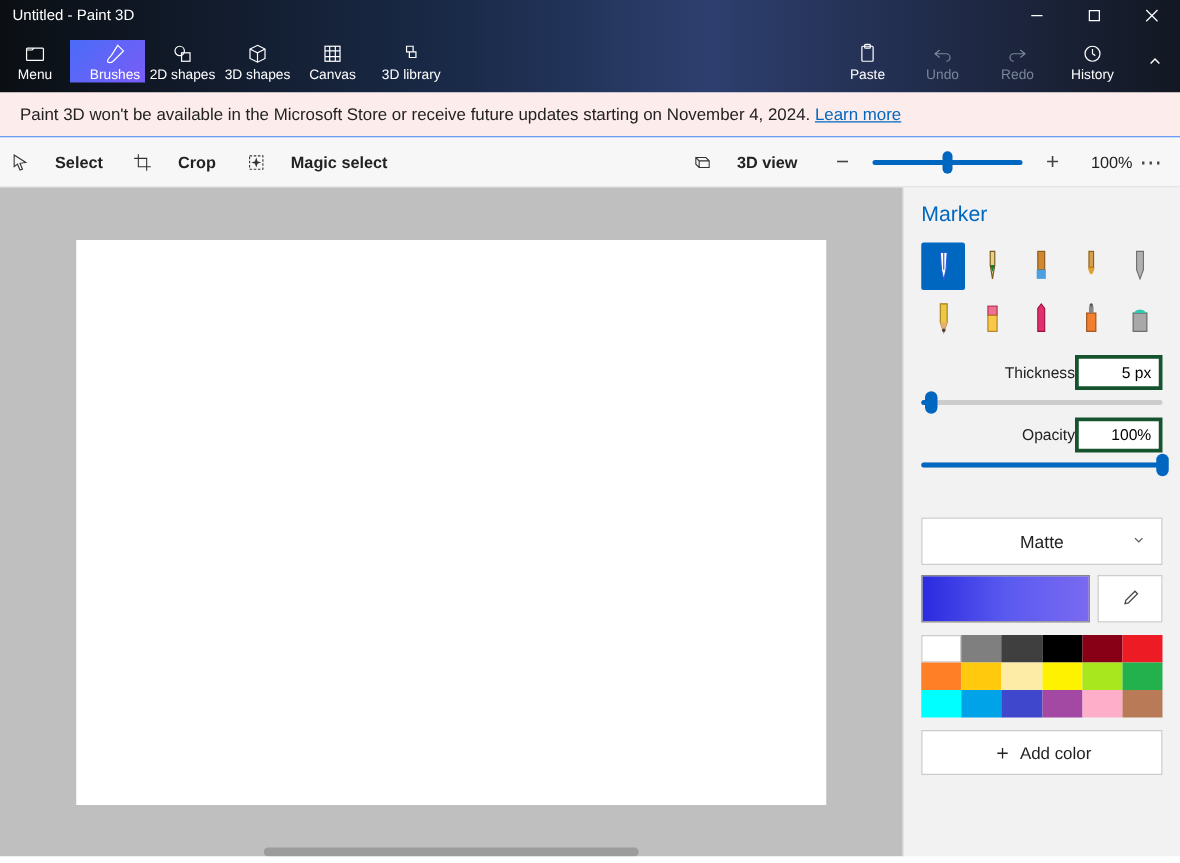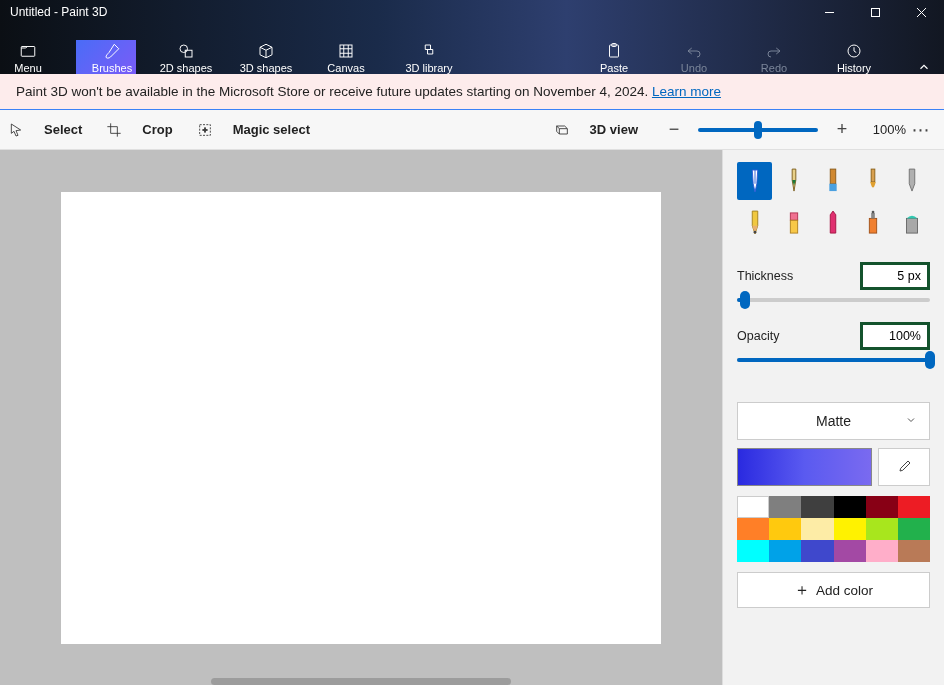--- a/index.html
+++ b/index.html
@@ -5,21 +5,21 @@
   * { margin: 0; padding: 0; box-sizing: border-box; font-family: "Segoe UI", sans-serif; }
   body { width: 944px; height: 690px; background: #fff; overflow: hidden; }
 
   
   .titlebar { height: 24px; background: linear-gradient(90deg, #0b0f14 0%, #1a2b4a 40%, #2e3f6f 60%, #121722 100%); display: flex; align-items: center; color: #fff; font-size: 12px; padding-left: 10px; }
   .titlebar-spacer { flex: 1; }
   .titlebar-btn { width: 46px; height: 24px; display: flex; align-items: center; justify-content: center; color: #fff; cursor: pointer; }
   .titlebar-btn svg { width: 11px; height: 11px; }
 
   
-  .ribbon { height: 50px; background: linear-gradient(90deg, #0b0f14 0%, #1a2b4a 40%, #2e3f6f 60%, #121722 100%); display: flex; align-items: flex-end; gap: 20px; }
+  .ribbon { height: 50px; background: linear-gradient(90deg, #0b0f14 0%, #1a2b4a 40%, #2e3f6f 60%, #121722 100%); display: flex; align-items: center; }
   .ribbon-item { width: 60px; display: flex; flex-direction: column; align-items: center; justify-content: center; color: #fff; font-size: 11px; cursor: pointer; position: relative; }
   .ribbon-item.active { background: linear-gradient(135deg, #4a6cf7 0%, #7a5cf7 100%); padding-left: 12px; }
   .ribbon-item .icon { height: 22px; display: flex; align-items: center; justify-content: center; }
   .ribbon-item svg { width: 18px; height: 18px; stroke: #fff; fill: none; stroke-width: 1.3; }
   .ribbon .spacer { flex: 1; }
   .ribbon-item.disabled { color: #7a8599; }
   .ribbon-item.disabled svg { stroke: #7a8599; }
   .ribbon-chevron { width: 40px; display:flex; align-items:center; justify-content:center; color:#fff; cursor:pointer; }
 
   
@@ -46,21 +46,21 @@
 
   
   .sidepanel { width: 222px; background: #f2f2f2; border-left: 1px solid #ddd; padding: 12px 14px 10px 14px; overflow-y: auto; font-size: 13px; color: #222; }
   .sidepanel h2 { color: #0067c0; font-weight: 400; font-size: 17px; margin-bottom: 12px; }
 
   .brush-grid { display: grid; grid-template-columns: repeat(5, 1fr); gap: 4px; }
   .brush-cell { height: 38px; display: flex; align-items: center; justify-content: center; cursor: pointer; border-radius: 2px; }
   .brush-cell.selected { background: #0067c0; }
   .brush-cell svg { width: 22px; height: 28px; }
 
-  .prop-row { display: flex; align-items: center; justify-content: space-between; margin-top: 20px; }
+  .prop-row { display: flex; align-items: center; justify-content: flex-end; margin-top: 10px; }
   .prop-label { font-size: 12.5px; }
   .prop-input { width: 70px; height: 28px; border: 3px solid #14532d; background: #fff; text-align: right; padding: 0 6px; font-size: 12.5px; }
   .range { margin-top: 8px; height: 4px; background: #ccc; border-radius: 2px; position: relative; cursor: pointer; }
   .range .fill { position:absolute; left:0; top:0; bottom:0; background:#0067c0; border-radius:2px; }
   .range .rthumb { position:absolute; top:50%; transform:translate(-50%,-50%); width:10px; height:18px; background:#0067c0; border-radius:5px; }
 
   .material-select { margin-top: 40px; height: 38px; border: 1px solid #ccc; background: #fff; display: flex; align-items: center; justify-content: center; position: relative; cursor: pointer; font-size: 14px; }
   .material-select .chev { position:absolute; right:12px; top:50%; transform:translateY(-50%); }
 
   .color-row { display: flex; gap: 6px; margin-top: 8px; }
@@ -236,20 +236,21 @@
   <div class="more-btn">⋯</div>
 </div>
 
 <div class="workarea">
   <div class="canvas-area">
     <div class="canvas"></div>
     <div class="hscroll"></div>
   </div>
 
   <div class="sidepanel">
+    <h2>Marker</h2>
 
     <div class="brush-grid">
       <div class="brush-cell selected">
         <svg viewBox="0 0 24 30">
             <path d="M9 3 L15 3 L14 18 L12 27 L10 18 Z" fill="#fff" stroke="#2a5bd7"></path>
             <path d="M12 3 L12 18" stroke="#2a5bd7"></path>
           </svg>
       </div>
       <div class="brush-cell">
         <svg viewBox="0 0 24 30">

